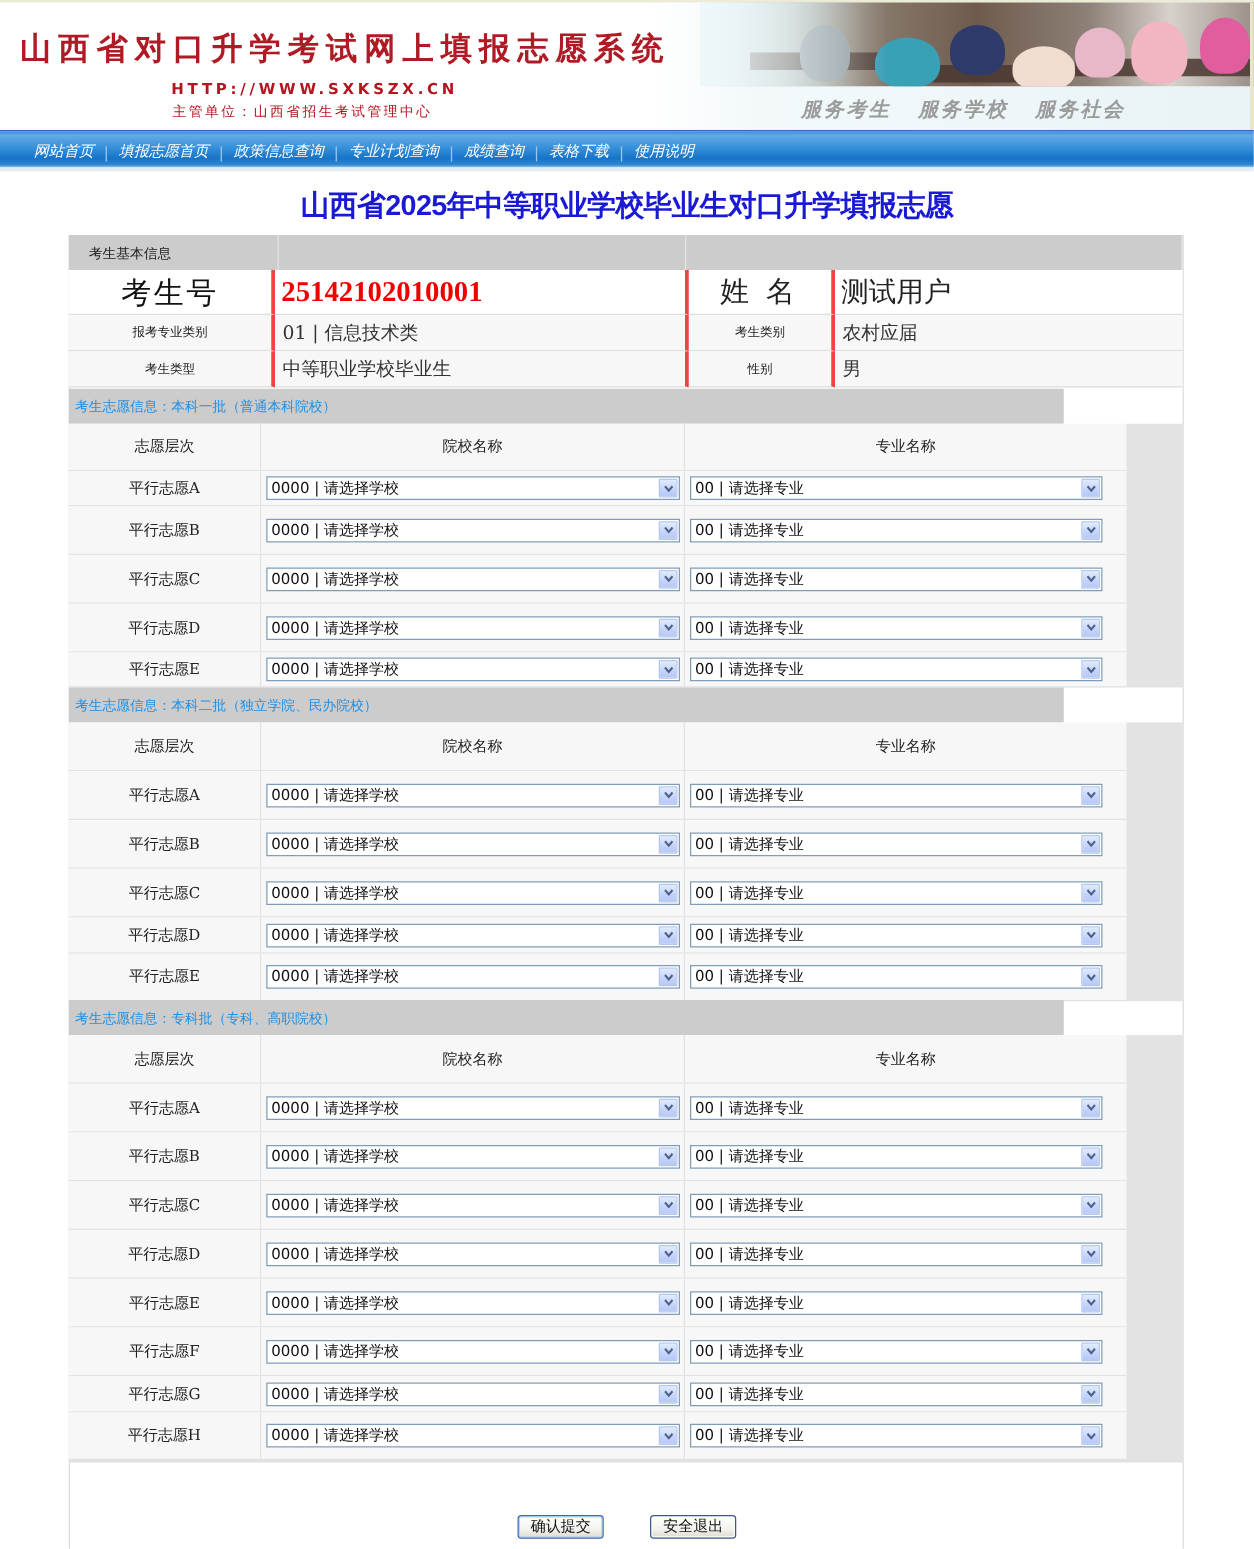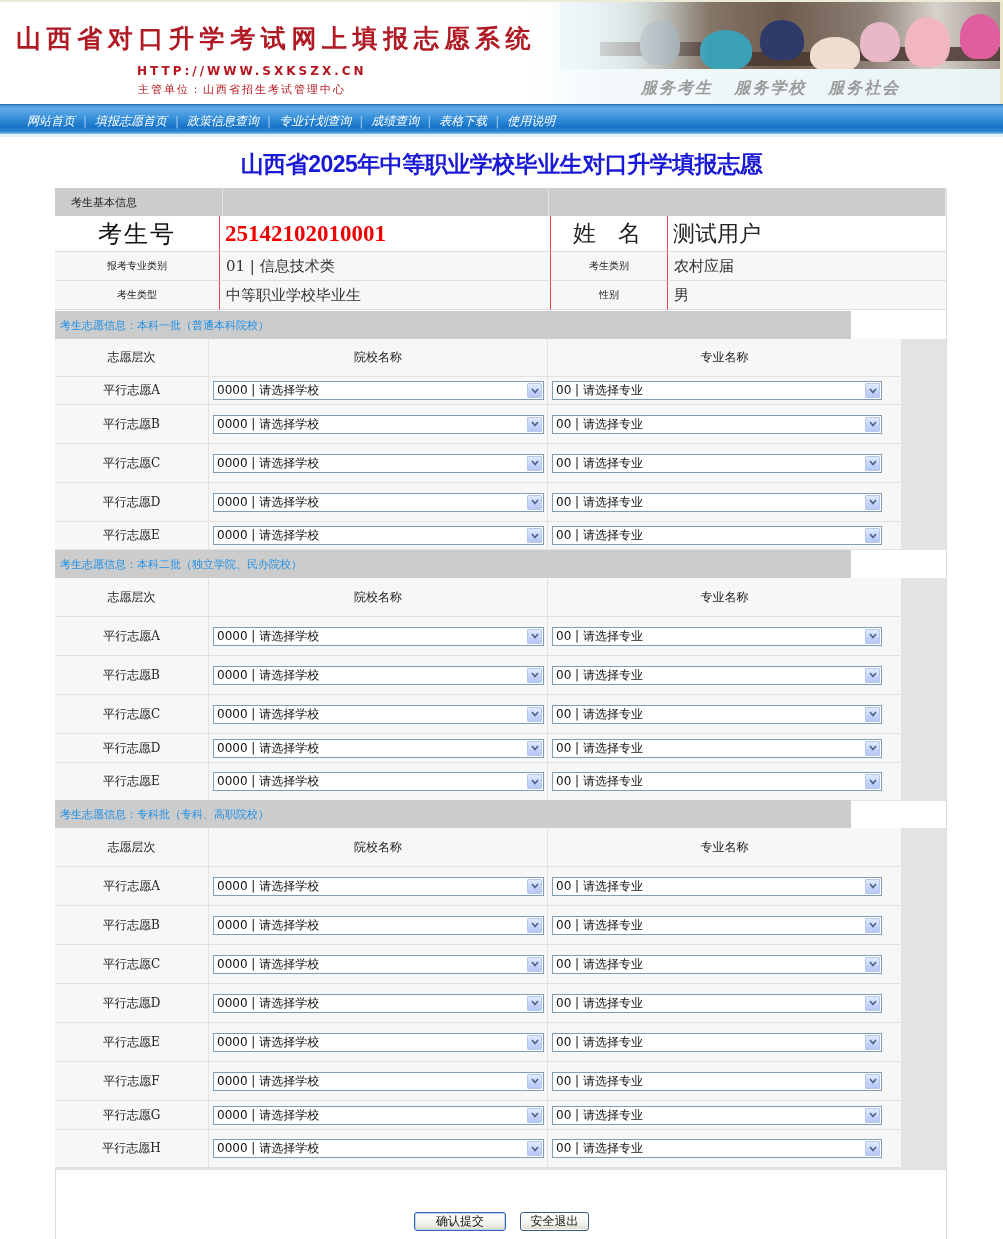--- a/index.html
+++ b/index.html
@@ -27,32 +27,32 @@
 
   
   .page-title { position: absolute; left: 0; top: 149px; width: 1003px; text-align: center; font-size: 23px; font-weight: bold; color: #1a1ad6; letter-spacing: -0.5px; white-space: nowrap; font-family: "Liberation Sans", sans-serif; }
 
   
   .frame { position: absolute; left: 55px; top: 188px; width: 892px; height: 1051px; border-left: 1px solid #dcdcdc; border-right: 1px solid #dcdcdc; background: #fff; }
 
   
   .info { position: absolute; left: 55px; top: 188px; width: 891px; }
   .info-row { position: absolute; left: 0; width: 891px; display: flex; }
-  .info-row > div { border-right: 1px solid #ef4444; border-bottom: 1px solid #dedede; display: flex; align-items: center; }
+  .info-row > div { border-right: 3px solid #ef4444; border-bottom: 1px solid #dedede; display: flex; align-items: center; }
   .info-head { top: 0; height: 28px; background: #cccccc; }
   .info-head > div { border-right: 1px solid #e4e4e4 !important; border-bottom: none !important; margin-left: 10px; }
   .info-head .c1 { padding-left: 6px; font-size: 11px; color: #222; }
   .c1 { width: 165px; }
   .c2 { width: 331px; }
   .c3 { width: 117px; }
   .c4 { width: 278px; border-right: none !important; }
   .row-id { top: 28px; height: 36px; background: #ffffff; }
   .row-id .c1 { justify-content: center; font-size: 24px; font-family: "DejaVu Serif", serif; color: #111; letter-spacing: 2px; }
   .row-id .c2 { padding-left: 5px; font-size: 23px; font-weight: bold; color: #f00000; font-family: "Liberation Serif", serif; }
-  .row-id .c3 { justify-content: center; font-size: 23px; color: #222; font-family: Liberation Mono, monospace; letter-spacing: 4px; }
+  .row-id .c3 { justify-content: center; font-size: 23px; color: #222; font-family: Liberation Serif, serif; letter-spacing: 4px; }
   .row-id .c4 { padding-left: 5px; font-size: 22px; color: #222; font-family: "DejaVu Serif", serif; }
   .row-cat { top: 64px; height: 29px; background: #f7f7f7; }
   .row-type { top: 93px; height: 29px; background: #f7f7f7; }
   .row-cat .c1, .row-type .c1, .row-cat .c3, .row-type .c3 { justify-content: center; font-size: 10px; color: #222; }
   .row-cat .c2, .row-type .c2, .row-cat .c4, .row-type .c4 { padding-left: 6px; font-size: 15px; color: #333; font-family: "DejaVu Serif", serif; }
 
   
   .section { position: absolute; left: 55px; width: 891px; }
   .sec-head { position: absolute; left: 0; top: 0; width: 796px; height: 28px; background: #cccccc; padding-left: 5px; display: flex; align-items: center; color: #1e90e6; font-size: 11px; }
   .sec-strip { position: absolute; left: 846px; top: 28px; width: 45px; background: #e3e3e3; }
@@ -66,21 +66,21 @@
   .select { position: relative; height: 19px; border: 1px solid #7f9db9; background: #fff; display: flex; align-items: center; padding-left: 3px; font-size: 12px; color: #111; cursor: pointer; }
   .select.school { width: 331px; }
   .select.major { width: 330px; }
   .select .val { white-space: nowrap; }
   .select .arrow { position: absolute; right: 1px; top: 1px; width: 15px; height: 15px; background: linear-gradient(180deg, #e1ebfd 0%, #c3d3fd 60%, #b7c8f5 100%); border: 1px solid #b6c7ec; border-radius: 1px; display: flex; align-items: center; justify-content: center; }
   .select .arrow svg { width: 8px; height: 6px; }
 
   
   .bottom-sep { position: absolute; left: 55px; top: 1168px; width: 891px; height: 2px; background: #e1e1e1; }
   .btn { position: absolute; top: 1212px; height: 19px; border: 1px solid #3c5a86; border-radius: 3px; background: linear-gradient(180deg, #ffffff 0%, #f3f3ee 60%, #dedbd0 100%); font-size: 12px; color: #111; display: flex; align-items: center; justify-content: center; cursor: pointer; box-shadow: inset 0 0 0 1px #fdfdfb; }
-  .btn.submit { left: 414px; width: 92px; border-color: #3a68b8; box-shadow: inset 0 0 0 1px #b9d0f5; }
+  .btn.submit { left: 414px; width: 69px; border-color: #3a68b8; box-shadow: inset 0 0 0 1px #b9d0f5; }
   .btn.logout { left: 520px; width: 69px; }
 </style>
 </head>
 <body>
 
 <div class="banner">
   <div class="banner-title">山西省对口升学考试网上填报志愿系统</div>
   <div class="banner-url">HTTP://WWW.SXKSZX.CN</div>
   <div class="banner-org">主管单位：山西省招生考试管理中心</div>
   <div class="banner-photo">

